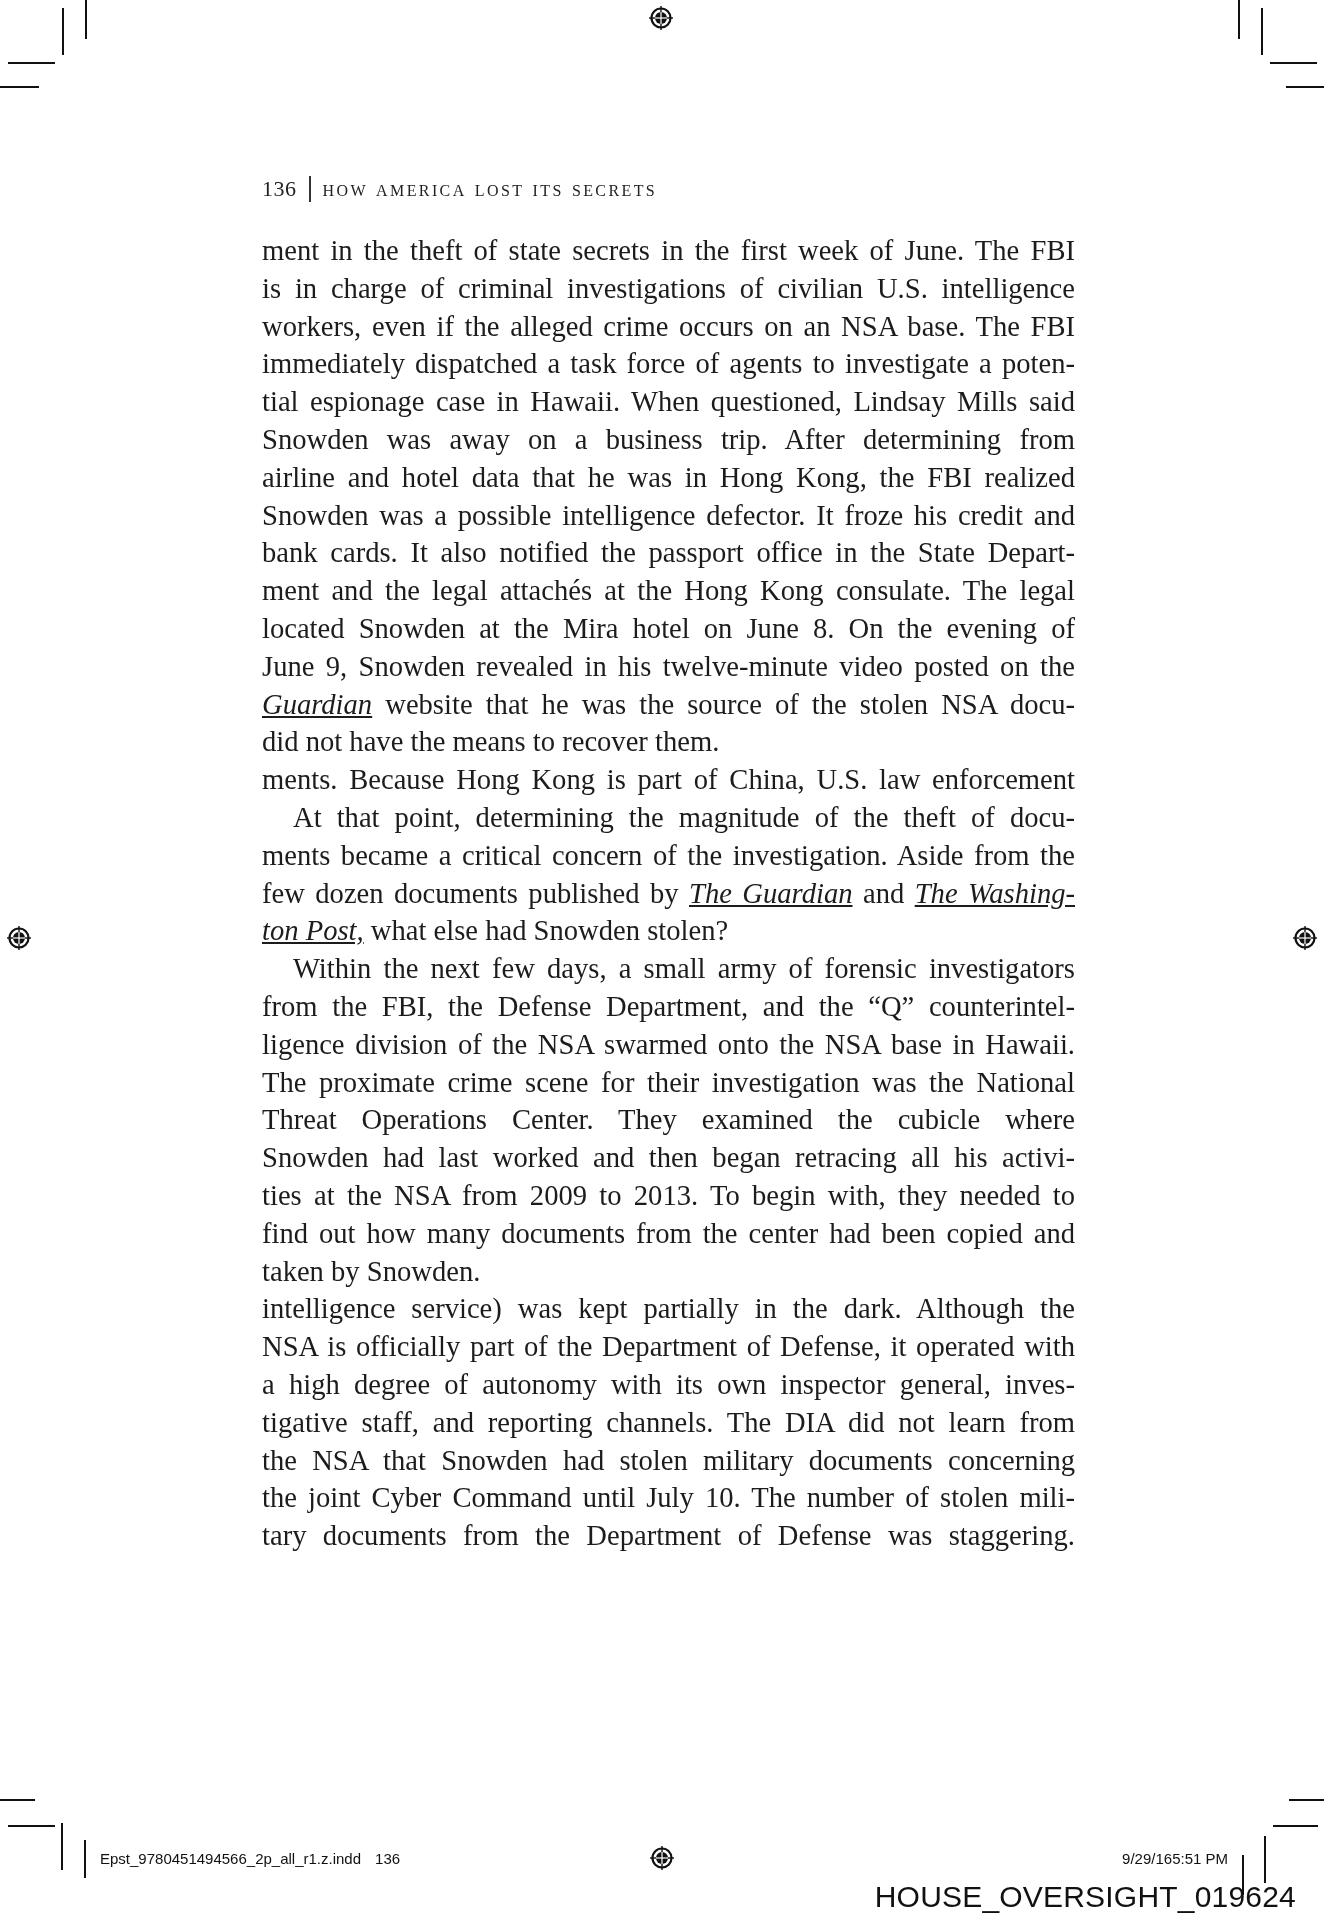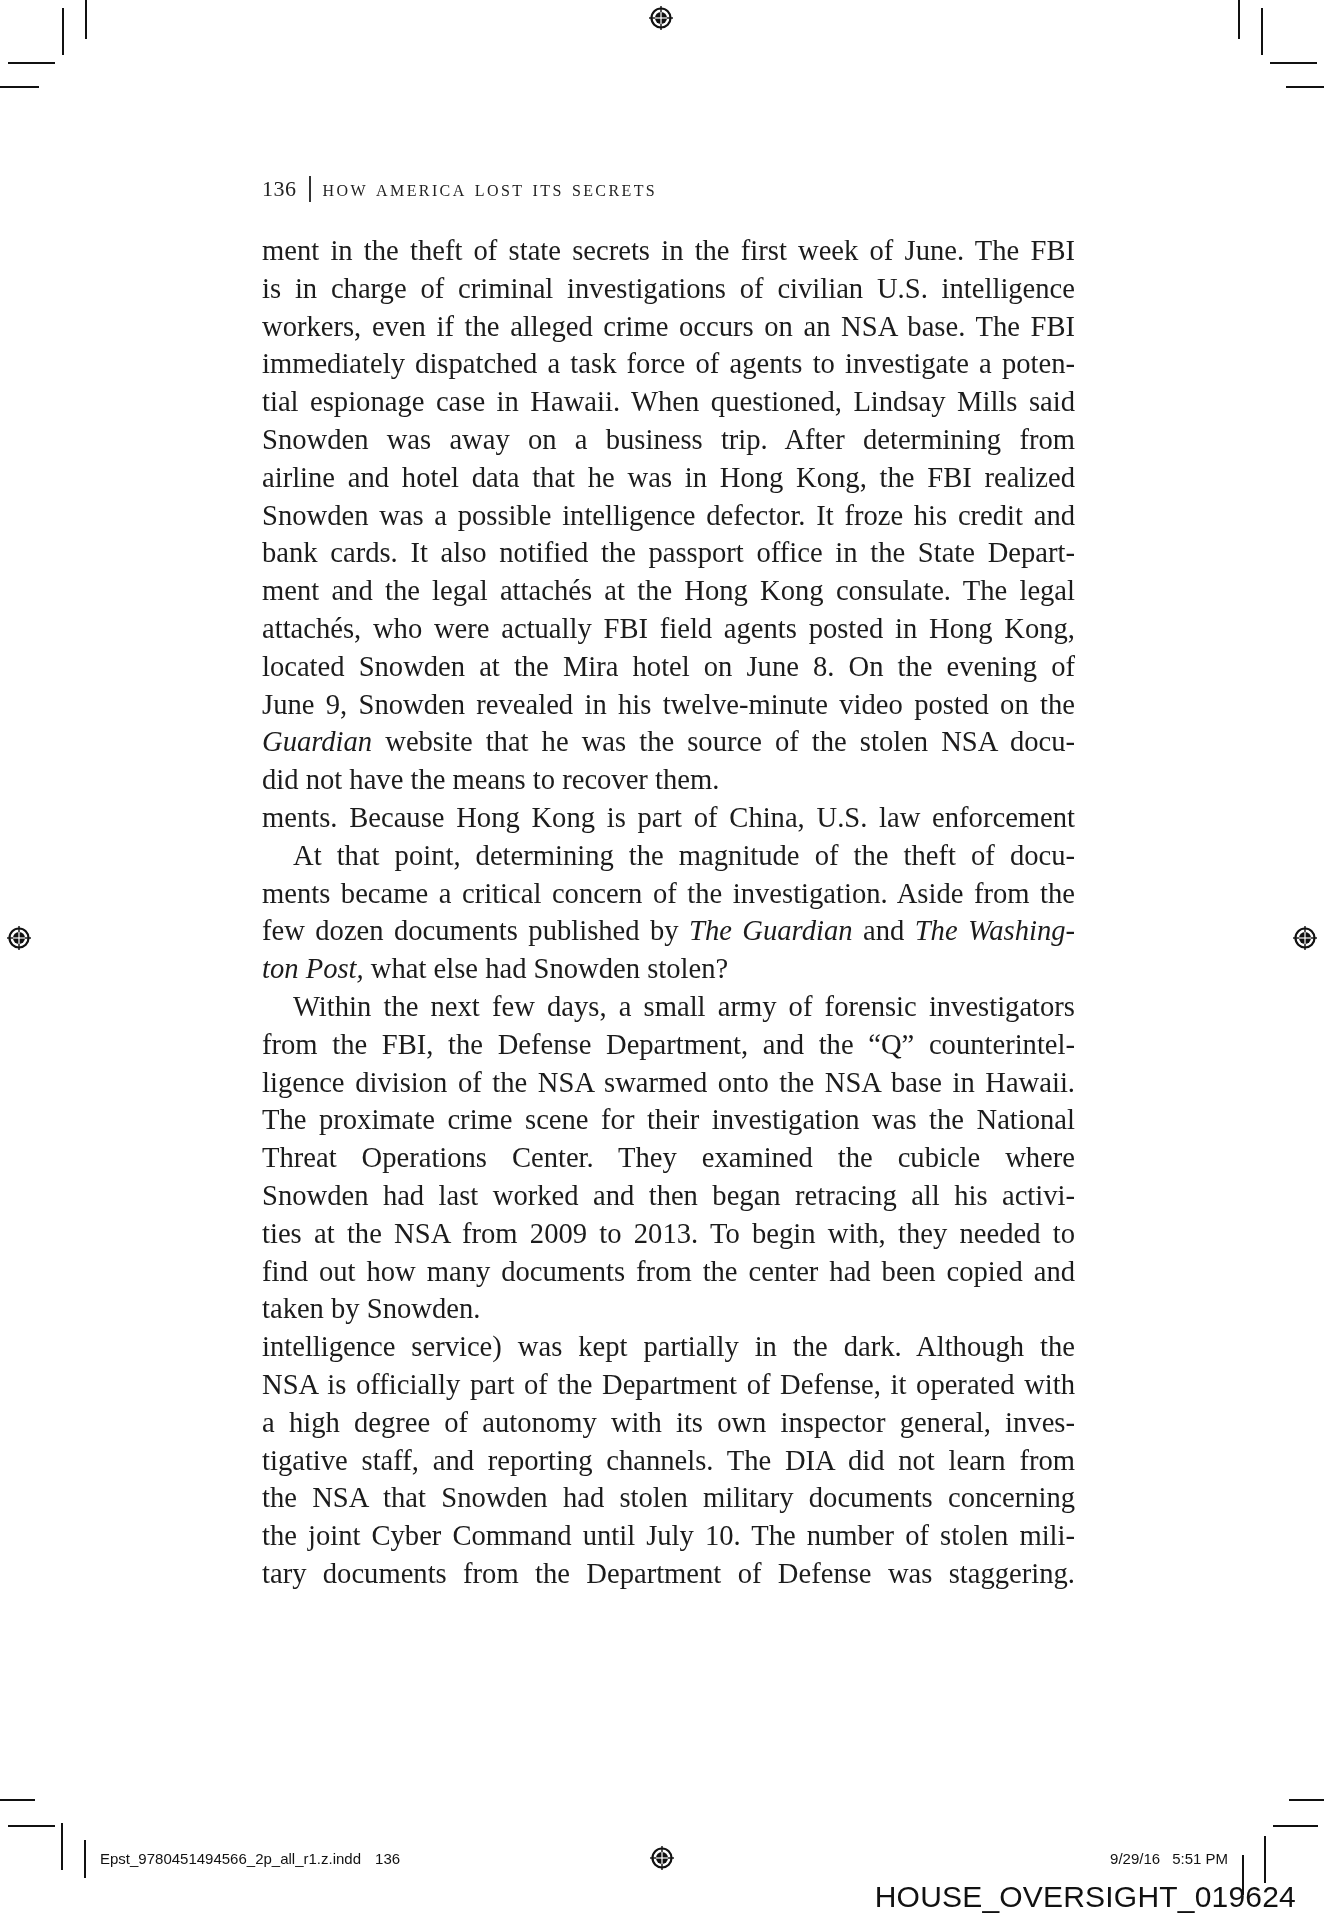--- a/index.html
+++ b/index.html
@@ -72,33 +72,33 @@
     display: block;
     text-align: justify;
     text-align-last: justify;
     white-space: nowrap;
     height: 37.8px;
   }
   .line.last {
     text-align-last: left;
   }
   .indent-line { padding-left: 31px; }
-  em { font-style: italic; }
+  em { font-style: italic; text-decoration: underline; }
 
   .slug {
     position: absolute;
     font-family: "Liberation Sans", "DejaVu Sans", sans-serif;
     font-size: 15px;
     color: #111;
     white-space: nowrap;
   }
   .slug-left { left: 100px; top: 1850px; }
   .slug-left .pg { margin-left: 14px; }
   .slug-right { right: 96px; top: 1850px; text-align: right; }
-  .slug-right .time { margin-left: 12px; }
+  .slug-right .time { }
 
   .bates {
     position: absolute;
     right: 28px;
     top: 1880px;
     font-family: "Liberation Sans", "DejaVu Sans", sans-serif;
     font-size: 30px;
     color: #111;
     letter-spacing: 0.2px;
     white-space: nowrap;
@@ -176,21 +176,20 @@
   <span class="line">ment in the theft of state secrets in the first week of June. The FBI</span>
   <span class="line">is in charge of criminal investigations of civilian U.S. intelligence</span>
   <span class="line">workers, even if the alleged crime occurs on an NSA base. The FBI</span>
   <span class="line">immediately dispatched a task force of agents to investigate a poten-</span>
   <span class="line">tial espionage case in Hawaii. When questioned, Lindsay Mills said</span>
   <span class="line">Snowden was away on a business trip. After determining from</span>
   <span class="line">airline and hotel data that he was in Hong Kong, the FBI realized</span>
   <span class="line">Snowden was a possible intelligence defector. It froze his credit and</span>
   <span class="line">bank cards. It also notified the passport office in the State Depart-</span>
   <span class="line">ment and the legal attachés at the Hong Kong consulate. The legal</span>
-  <span class="line">attachés, who were actually FBI field agents posted in Hong Kong,</span>
   <span class="line">located Snowden at the Mira hotel on June 8. On the evening of</span>
   <span class="line">June 9, Snowden revealed in his twelve-minute video posted on the</span>
   <span class="line"><em>Guardian</em><span> website that he was the source of the stolen NSA docu-</span></span>
   <span class="line last">did not have the means to recover them.</span>
   <span class="line">ments. Because Hong Kong is part of China, U.S. law enforcement</span>
 
   <span class="line indent-line">At that point, determining the magnitude of the theft of docu-</span>
   <span class="line">ments became a critical concern of the investigation. Aside from the</span>
   <span class="line"><span>few dozen documents published by </span><em>The Guardian</em><span> and </span><em>The Washing-</em></span>
   <span class="line last"><em>ton Post,</em><span> what else had Snowden stolen?</span></span>

